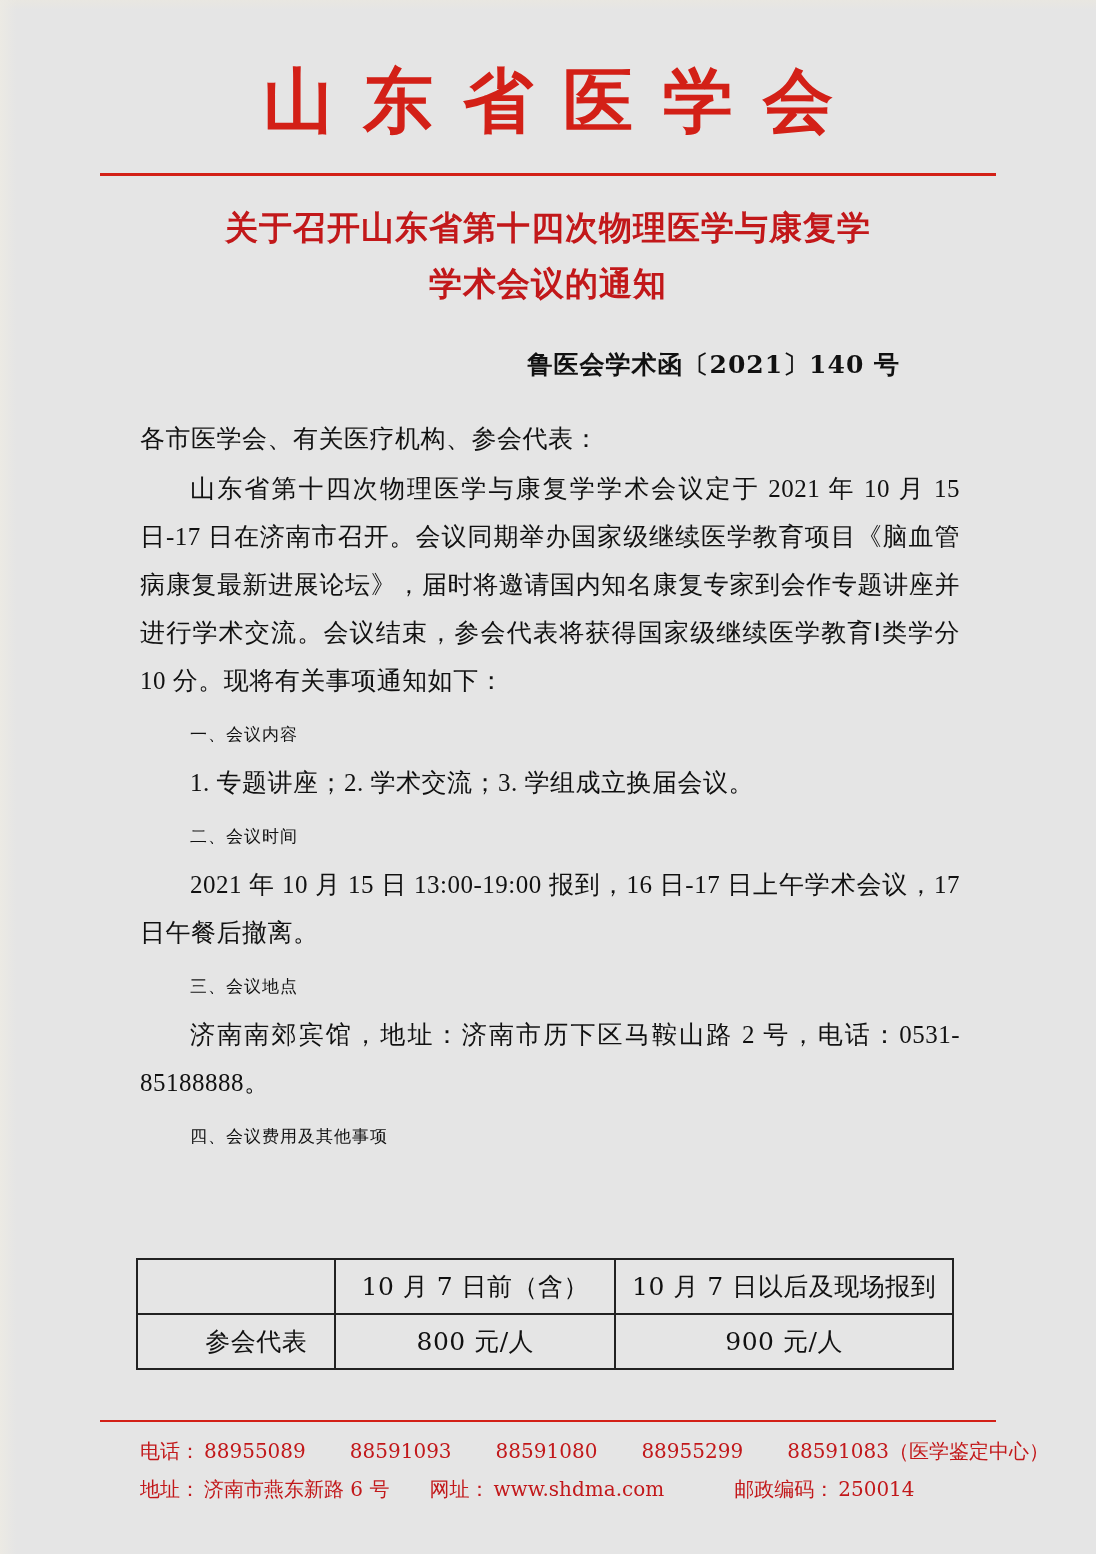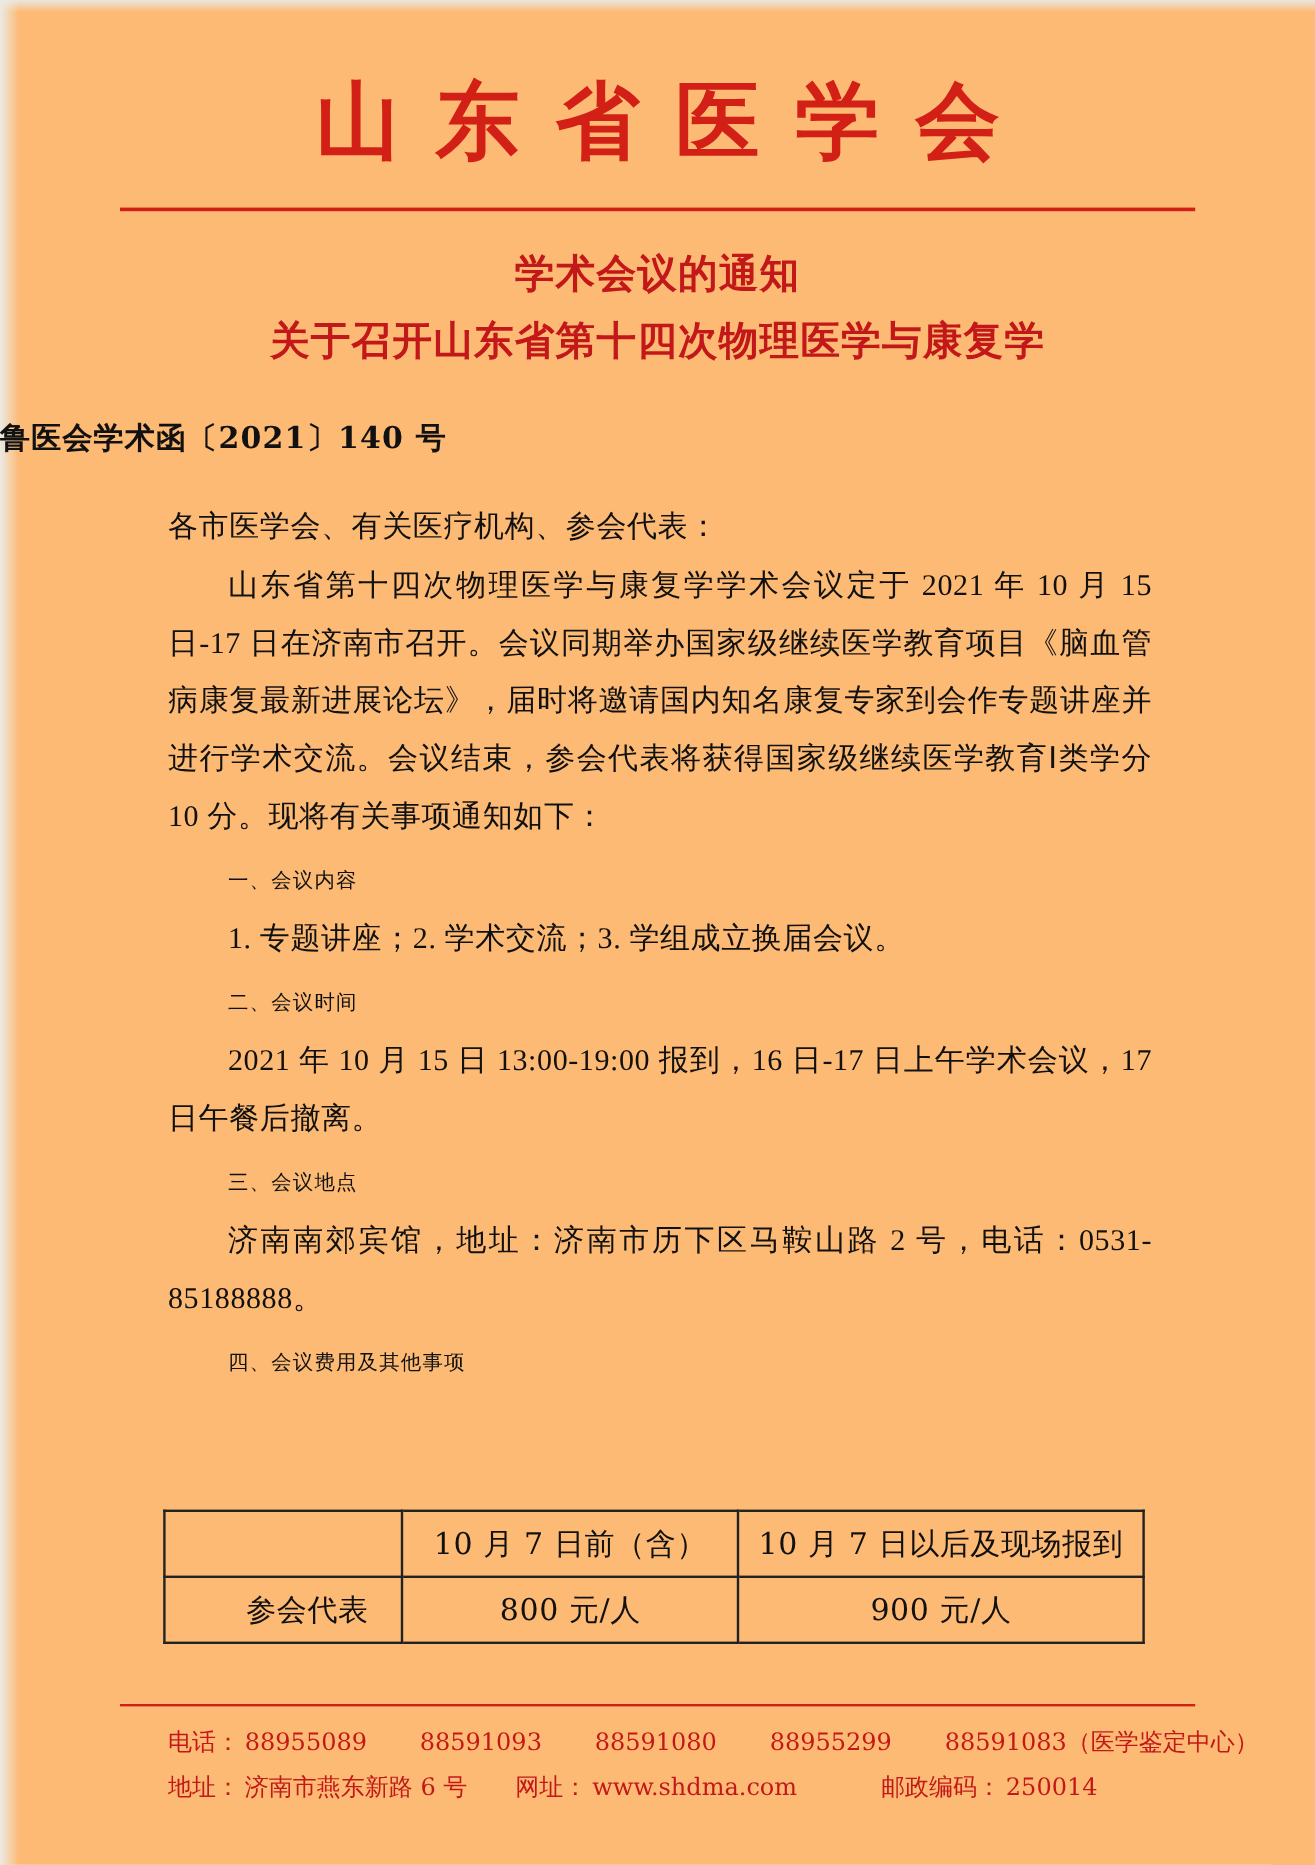--- a/index.html
+++ b/index.html
@@ -14,21 +14,21 @@
     font-family: "Liberation Serif", "DejaVu Serif", serif;
     color: #111111;
     overflow: hidden;
   }
 
   .page {
     position: absolute;
     left: 0; top: 0;
     width: 1096px;
     height: 1554px;
-    background: #fdba74;
+    background: #e5e5e5;
   }
 
   
   .letterhead {
     position: absolute;
     left: 0;
     top: 62px;
     width: 1096px;
     text-align: center;
   }
@@ -64,21 +64,21 @@
     line-height: 1.7;
     letter-spacing: 1px;
   }
 
   
   .doc-number {
     position: absolute;
     left: 0;
     top: 348px;
     width: 900px;
-    text-align: left;
+    text-align: right;
     font-size: 25px;
     font-weight: bold;
     letter-spacing: 1px;
     font-family: "DejaVu Serif", "Liberation Serif", serif;
   }
 
   
   .body-wrap {
     position: absolute;
     left: 140px;
@@ -174,22 +174,22 @@
 
   <div class="scan-edge-top"></div>
   <div class="scan-edge-left"></div>
 
   <div class="letterhead">
     <div class="org-name">山东省医学会</div>
   </div>
   <div class="rule-red"></div>
 
   <div class="doc-title">
+    <div>关于召开山东省第十四次物理医学与康复学</div>
     <div>学术会议的通知</div>
-    <div>关于召开山东省第十四次物理医学与康复学</div>
   </div>
 
   <div class="doc-number">鲁医会学术函〔2021〕140 号</div>
 
   <div class="body-wrap">
     <p class="p">各市医学会、有关医疗机构、参会代表：</p>
     <p class="p indent">山东省第十四次物理医学与康复学学术会议定于 2021 年 10 月 15 日-17 日在济南市召开。会议同期举办国家级继续医学教育项目《脑血管病康复最新进展论坛》，届时将邀请国内知名康复专家到会作专题讲座并进行学术交流。会议结束，参会代表将获得国家级继续医学教育Ⅰ类学分 10 分。现将有关事项通知如下：</p>
 
     <p class="section-head">一、会议内容</p>
     <p class="p indent">1. 专题讲座；2. 学术交流；3. 学组成立换届会议。</p>

